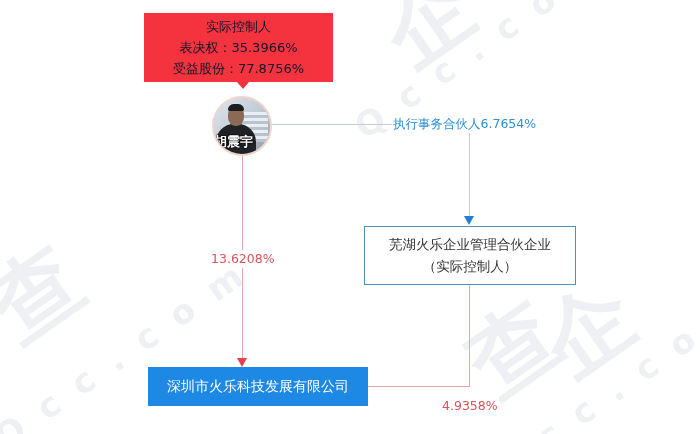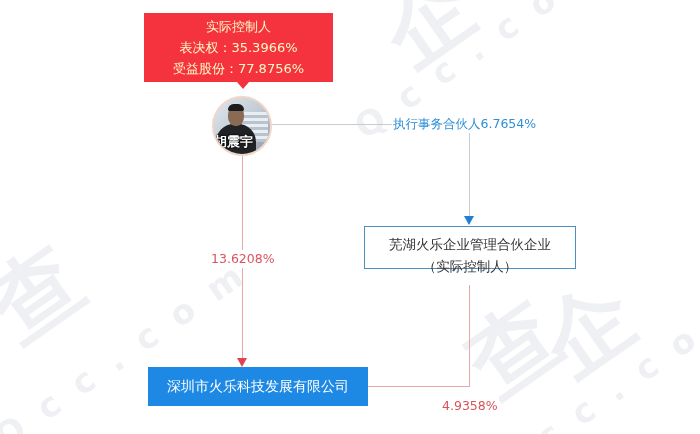--- a/index.html
+++ b/index.html
@@ -30,21 +30,21 @@
     border-left: 5px solid transparent; border-right: 5px solid transparent;
     border-top: 9px solid #1f7fd4;
   }
   .arrow-left-red {
     position: absolute; width: 0; height: 0;
     border-top: 5px solid transparent; border-bottom: 5px solid transparent;
     border-right: 9px solid #e0434d;
   }
   .controller-box {
     position: absolute; left: 144px; top: 13px; width: 189px; height: 69px;
-    background: #f5333f; color: #fef9c3; text-align: center;
+    background: #f5333f; color: #0f172a; text-align: center;
     font-size: 13px; line-height: 21px; padding-top: 3px; box-sizing: border-box;
   }
   .controller-pointer {
     position: absolute; left: 237px; top: 82px; width: 0; height: 0;
     border-left: 6px solid transparent; border-right: 6px solid transparent;
     border-top: 7px solid #f5333f;
   }
   .avatar {
     position: absolute; left: 212px; top: 96px; width: 60px; height: 60px;
     border-radius: 50%; overflow: hidden; border: 2px solid #f1d5c9;
@@ -74,21 +74,21 @@
   }
   .label-blue {
     position: absolute; left: 392px; top: 115px; color: #2f8fd8;
     font-size: 12.5px; background: #ffffff; padding: 0 1px; line-height: 18px;
   }
   .label-red {
     position: absolute; color: #d8545c; font-size: 12.5px;
     background: #ffffff; line-height: 18px; padding: 0 1px;
   }
   .partner-box {
-    position: absolute; left: 364px; top: 226px; width: 212px; height: 43px;
+    position: absolute; left: 364px; top: 226px; width: 212px; height: 59px;
     border: 1.5px solid #4f8fc0; background: #ffffff; box-sizing: border-box;
     text-align: center; color: #333333; font-size: 13.5px; line-height: 22px;
     padding-top: 6px;
   }
   .company-box {
     position: absolute; left: 148px; top: 367px; width: 220px; height: 39px;
     background: #1e88e5; color: #ffffff; text-align: center;
     font-size: 14px; line-height: 39px;
   }
 </style>

